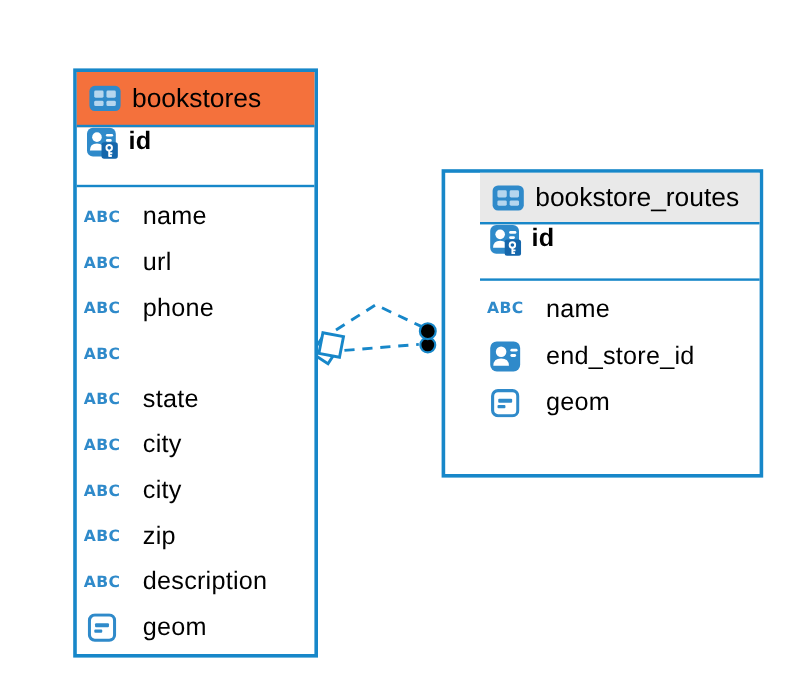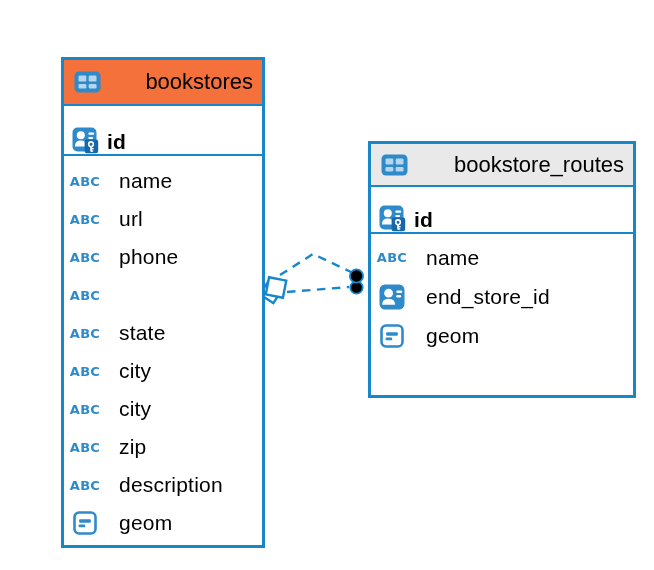--- a/index.html
+++ b/index.html
@@ -15,33 +15,32 @@
     font-family:"Liberation Sans",sans-serif;color:var(--text);overflow:hidden;
   }
   .conn-layer{position:absolute;left:0;top:0;width:654px;height:570px;}
   .rel-line{fill:none;stroke:var(--blue);stroke-width:2.4;stroke-dasharray:8.5 6.5;}
 
   .table{
     position:absolute;background:#ffffff;border:3.5px solid var(--blue);
     box-sizing:border-box;
   }
   #t0{left:61px;top:57px;width:204px;height:491px;}
-  #t1{left:368px;top:141px;width:268px;height:257px;}
+  #t1{left:368px;top:141px;width:268px;height:257px;padding-left:29px;}
 
   .table-header{
     display:flex;align-items:center;gap:9px;padding:0 9px;
     border-bottom:2.5px solid var(--blue);
-    justify-content:space-between;
   }
   #t0 .table-header{height:44px;}
   #t1 .table-header{height:41px;}
   .title{font-size:22px;line-height:1;white-space:nowrap;}
 
   .key-section{
-    display:flex;align-items:flex-end;gap:8px;padding:0 7px;
+    display:flex;align-items:flex-start;gap:8px;padding:0 7px;
     border-bottom:2.5px solid var(--blue);
   }
   #t0 .key-section{height:48px;}
   #t1 .key-section{height:45px;}
   .key-label{font-weight:bold;font-size:22px;}
 
   .cols-section{padding-top:6px;}
   #t1 .cols-section{padding-top:4px;}
   .col-row{display:flex;align-items:center;gap:20px;padding:0 7px;height:38px;}
   #t1 .col-row{height:39px;}

